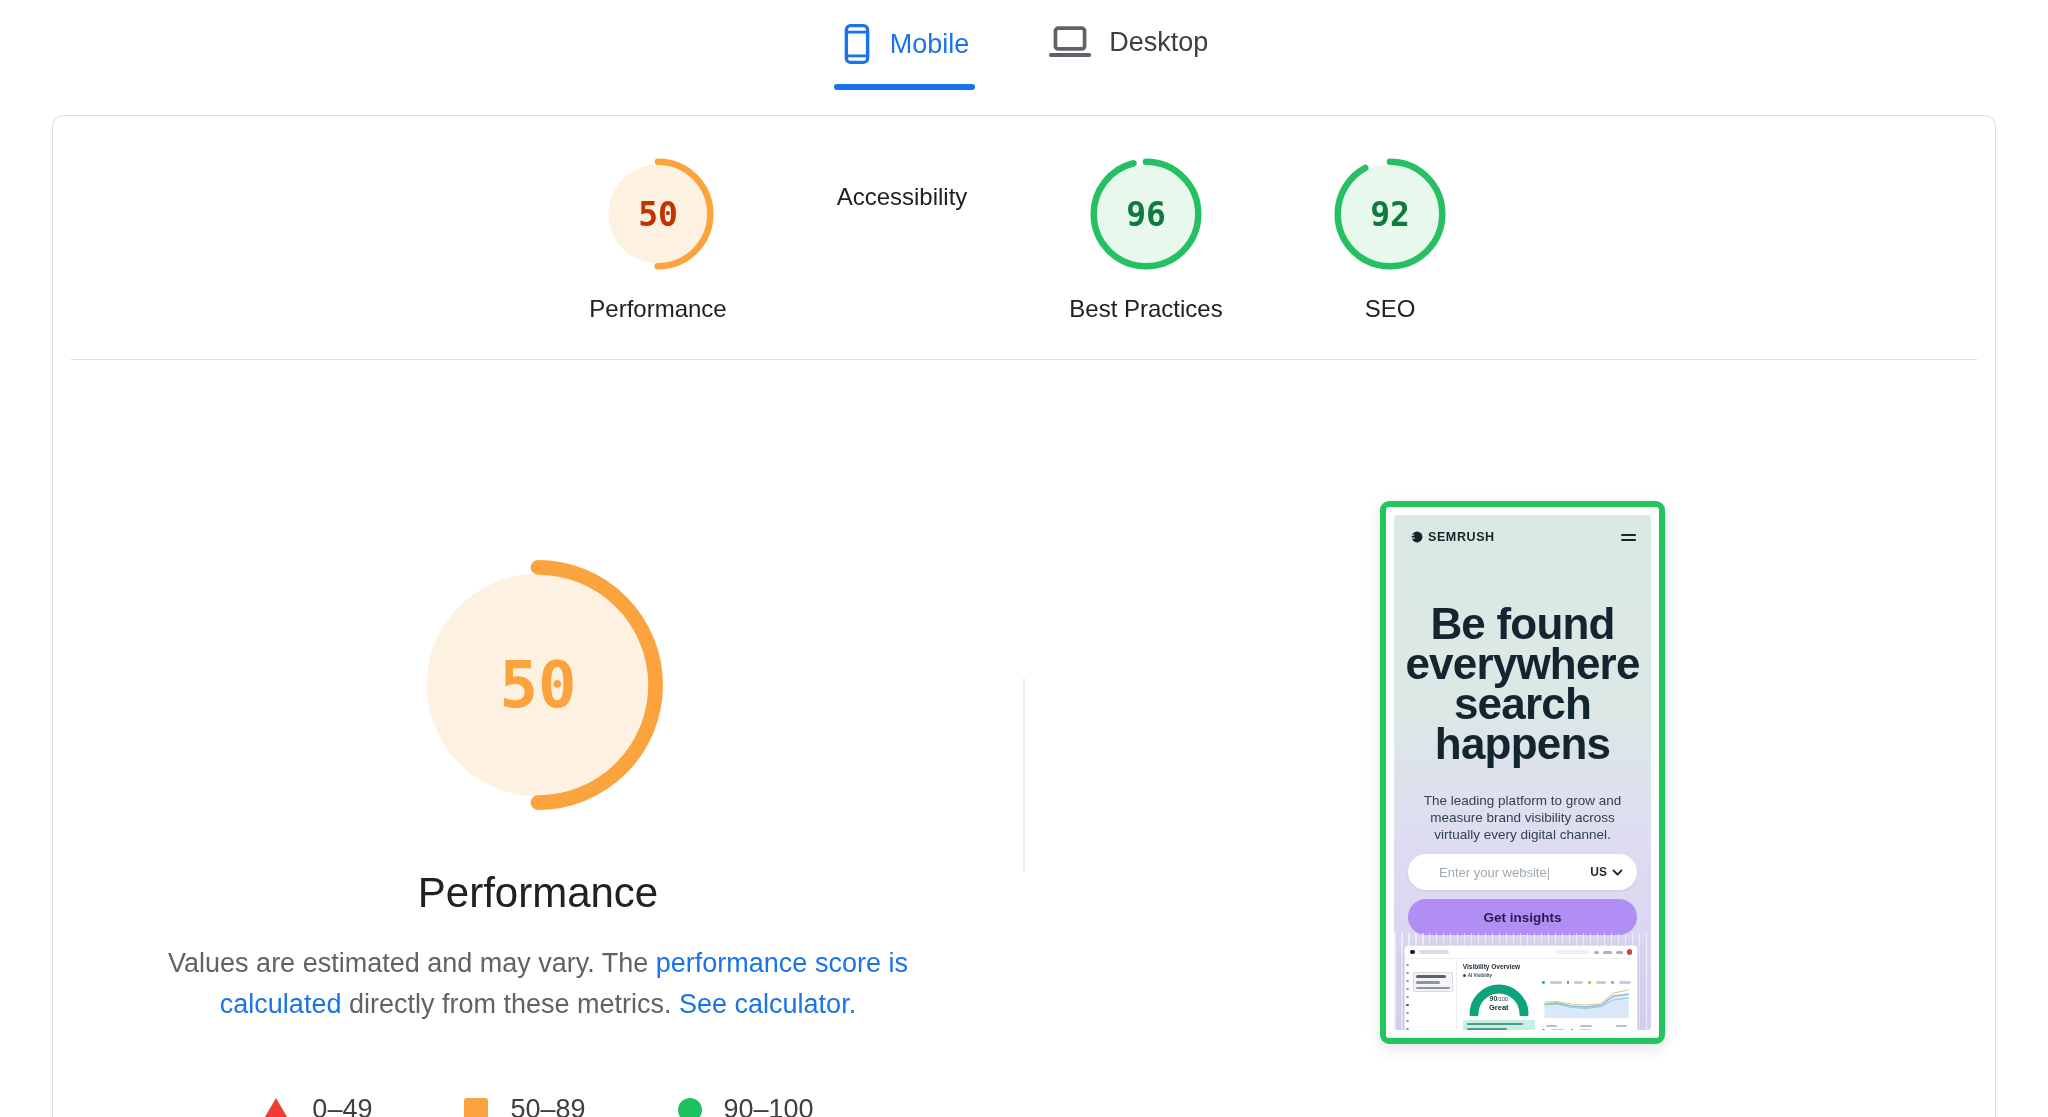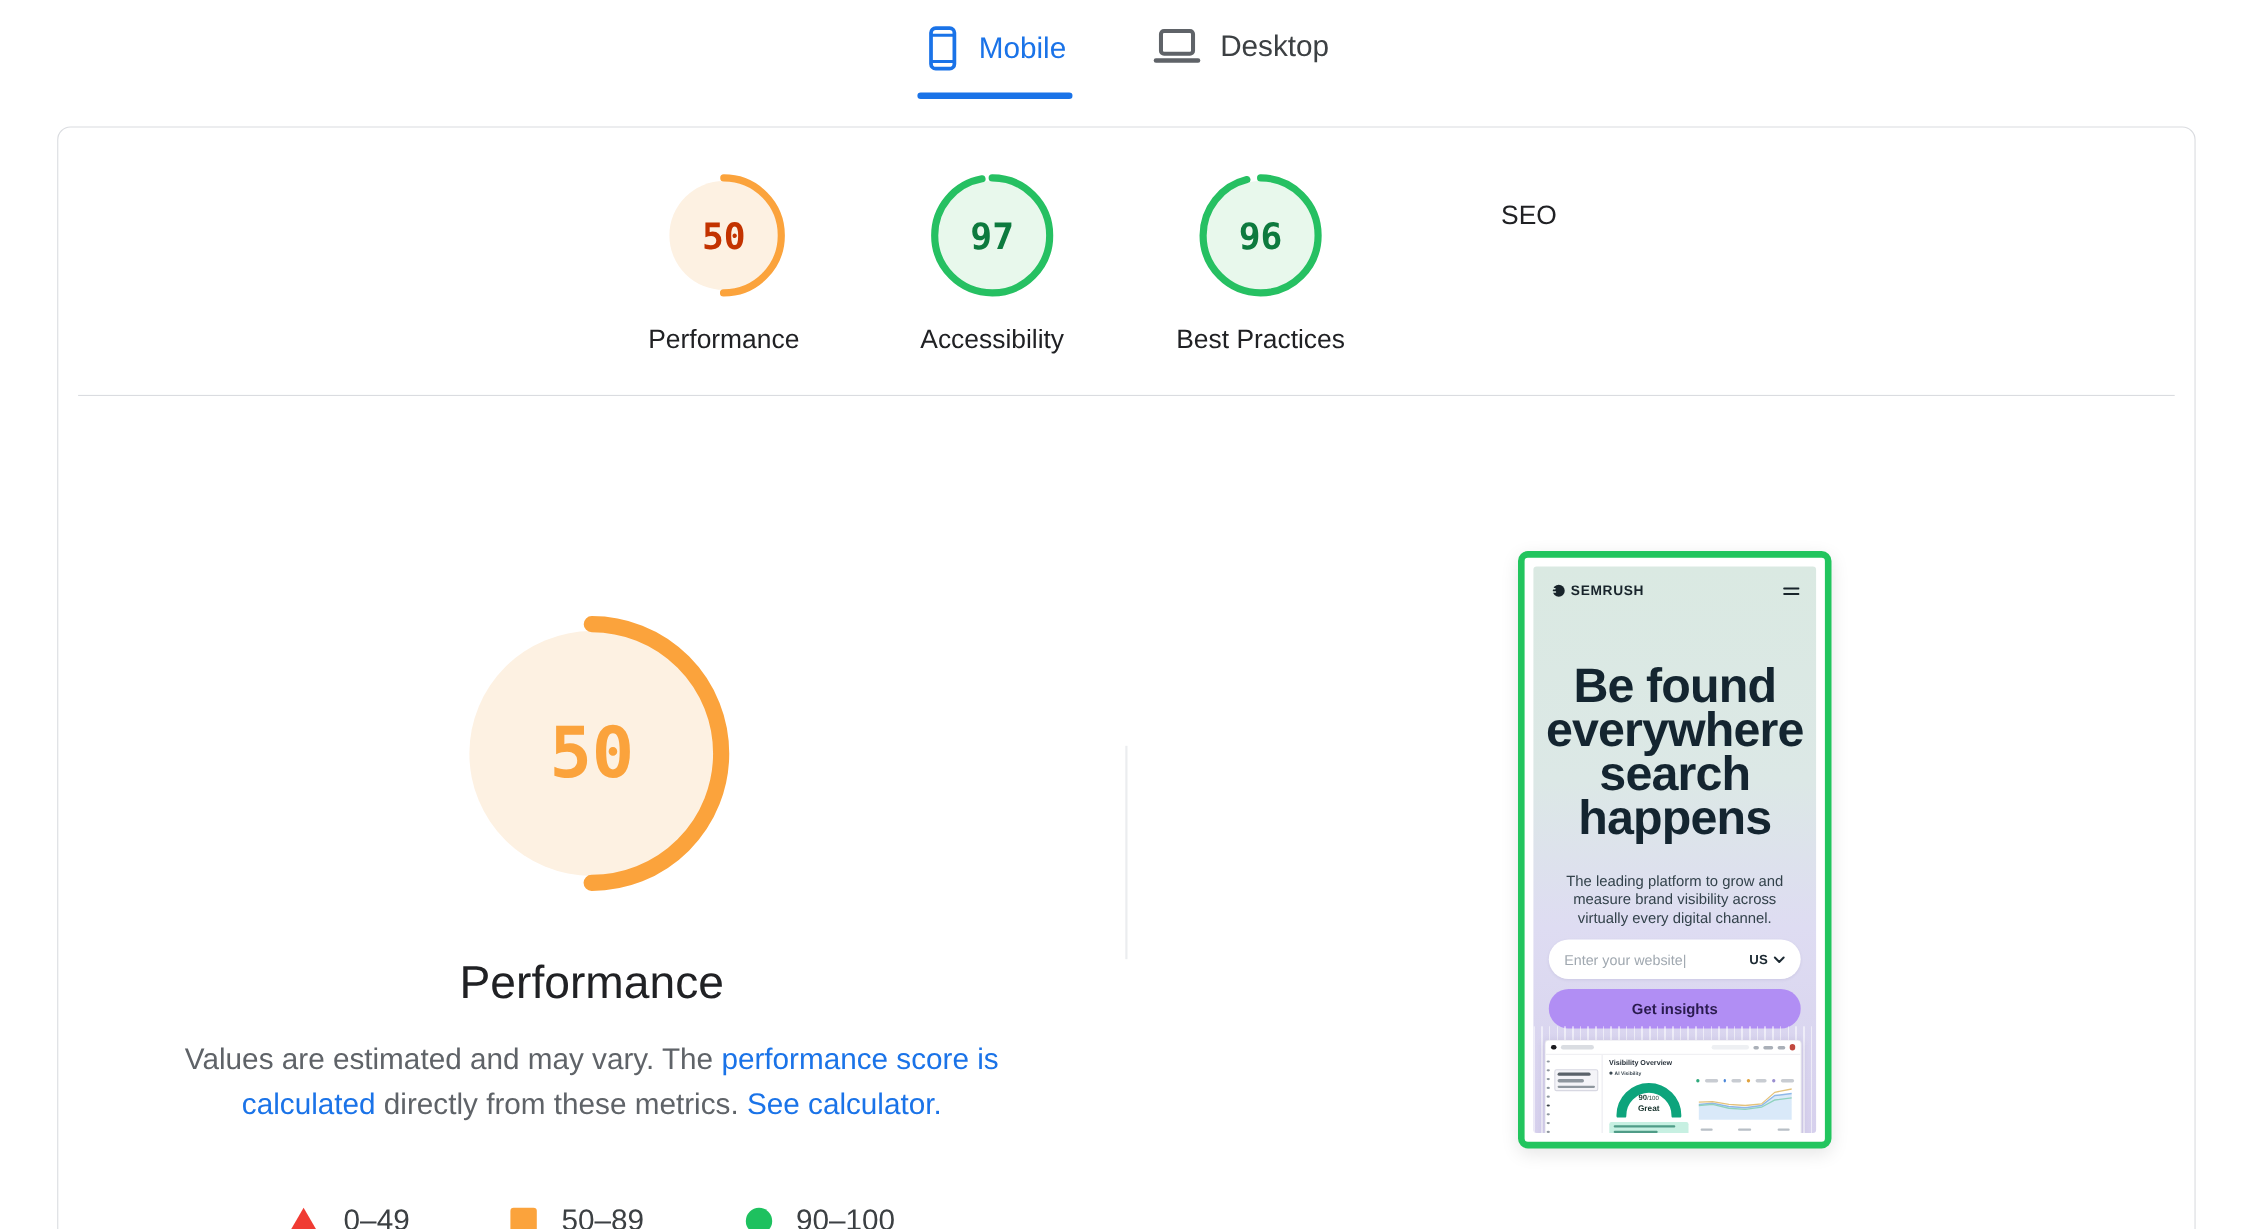--- a/index.html
+++ b/index.html
@@ -63,21 +63,21 @@
     background:linear-gradient(180deg,#dae9e2 0%,#dce8e6 38%,#dedcf2 64%,#d6d0ed 100%); }
   .shot-header { display:flex; justify-content:space-between; align-items:center; padding:15px 15px 0; }
   .brand { display:flex; align-items:center; gap:5px; font-size:12.5px; font-weight:800;
     letter-spacing:.6px; color:#18242b; }
   .headline { margin:60px auto 0; max-width:236px; text-align:center;
     font-size:44px; line-height:40px; font-weight:700; letter-spacing:-.8px; color:#142530; }
   .subtitle { margin:28px auto 0; max-width:222px; text-align:center;
     font-size:13.5px; line-height:17px; font-weight:500; color:#33424b; }
   .url-pill { margin:11px 14px 0; height:36px; border-radius:18px; background:#fff;
     display:flex; align-items:center; padding:0 14px; box-shadow:0 1px 3px rgba(40,30,90,.08); }
-  .url-ph { font-size:13px; color:#a0a8b0; flex:1; }
+  .url-ph { font-size:13px; color:#a0a8b0; flex:1;margin-left:17px; }
   .cc { font-size:12px; font-weight:700; color:#1d2a33; margin-right:5px; }
   .cta { margin:9px 14px 0; height:36px; border-radius:18px; background:#b18ef4;
     display:flex; align-items:center; justify-content:center;
     font-size:13.5px; font-weight:800; color:#2a1b4e; }
   .stripes { position:absolute; left:0; right:0; top:418px; bottom:0;
     background:repeating-linear-gradient(90deg, rgba(255,255,255,.55) 0 1.5px, rgba(255,255,255,0) 1.5px 7px); }
 
   
   .dash { position:absolute; left:10px; right:13px; top:430px; bottom:0;
     background:#fff; border:1px solid #e2e2ea; border-bottom:none; border-radius:4px 4px 0 0;
@@ -142,42 +142,42 @@
         <svg viewBox="0 0 120 120">
           <circle class="bgc" cx="60" cy="60" r="53"></circle>
           <circle class="arc" cx="60" cy="60" r="56" stroke-width="7" transform="rotate(-90 60 60)" stroke-dasharray="175.9291886010284 351.85837720205683"></circle>
         </svg>
         <div class="num mono">50</div>
       </div>
       <div class="score-label">Performance</div>
     </div>
 
     <div class="score-item">
-      <div class="gauge pass">
-        <svg viewBox="0 0 120 120">
-          <circle class="bgc" cx="60" cy="60" r="53"></circle>
-          <circle class="arc" cx="60" cy="60" r="56" stroke-width="7" transform="rotate(-90 60 60)" stroke-dasharray="341.30262588599516 351.85837720205683"></circle>
-        </svg>
-        <div class="num mono">97</div>
-      </div>
       <div class="score-label">Accessibility</div>
     </div>
 
     <div class="score-item">
       <div class="gauge pass">
         <svg viewBox="0 0 120 120">
           <circle class="bgc" cx="60" cy="60" r="53"></circle>
           <circle class="arc" cx="60" cy="60" r="56" stroke-width="7" transform="rotate(-90 60 60)" stroke-dasharray="337.7840421139746 351.85837720205683"></circle>
         </svg>
         <div class="num mono">96</div>
       </div>
       <div class="score-label">Best Practices</div>
     </div>
 
     <div class="score-item">
+      <div class="gauge pass">
+        <svg viewBox="0 0 120 120">
+          <circle class="bgc" cx="60" cy="60" r="53"></circle>
+          <circle class="arc" cx="60" cy="60" r="56" stroke-width="7" transform="rotate(-90 60 60)" stroke-dasharray="323.70970702589227 351.85837720205683"></circle>
+        </svg>
+        <div class="num mono">92</div>
+      </div>
       <div class="score-label">SEO</div>
     </div>
 
   </div>
 
   <div class="hr"></div>
 
   <div class="detail">
     <div class="gauge gbig avg">
       <svg viewBox="0 0 120 120">

